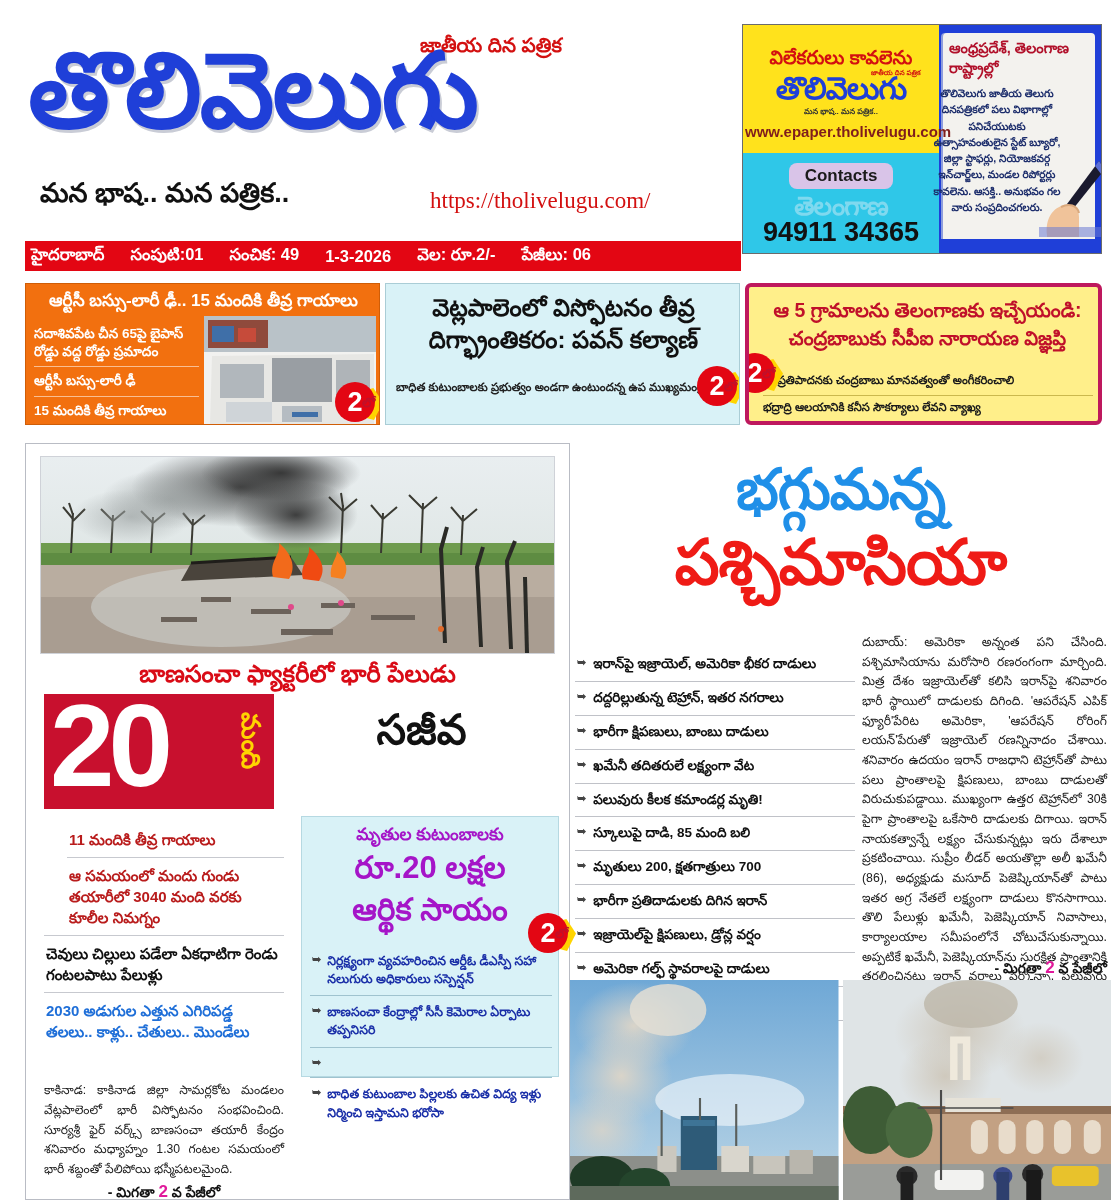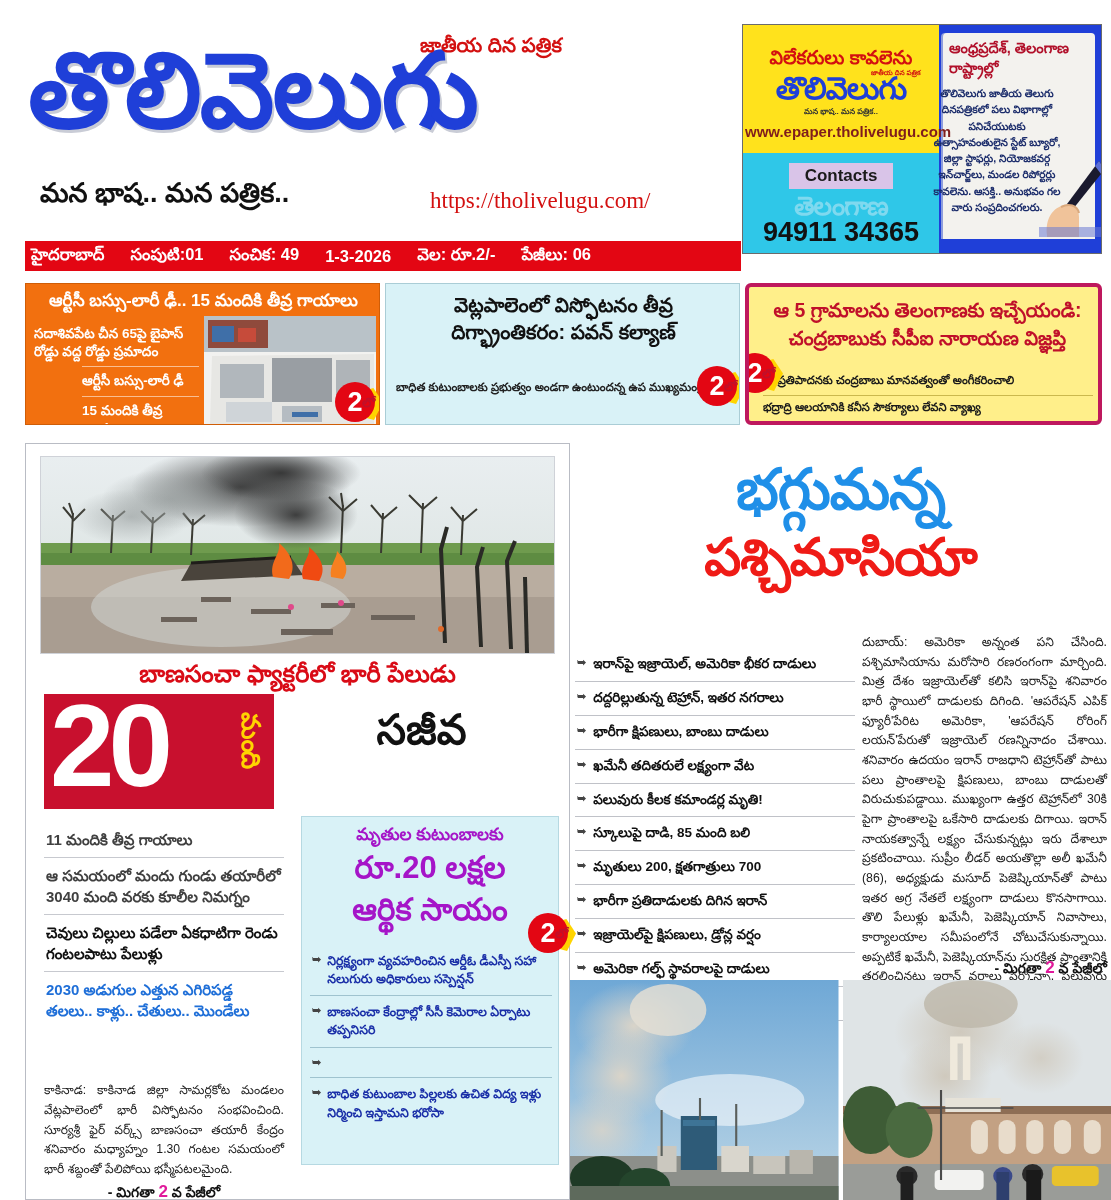--- a/index.html
+++ b/index.html
@@ -64,21 +64,21 @@
   .ad-l2 { position:absolute; left:4px; top:46px; width:188px; text-align:center;
            font-size:31px; font-weight:bold; color:#1f3fd8; letter-spacing:-1px; }
   .ad-l2-sup { position:absolute; left:128px; top:44px; font-size:7px; color:#d31010; font-weight:bold;}
   .ad-l3 { position:absolute; left:6px; top:82px; width:184px; text-align:center;
            font-size:8px; font-weight:bold; color:#333; }
   .ad-l4 { position:absolute; left:2px; top:98px; width:192px; text-align:center;
            font-size:15px; color:#7f1d1d; font-weight:bold; }
   .ad-contacts {
     position:absolute; left:46px; top:138px; width:104px; height:26px;
     background:#d9c4e8; color:#1b1b1b; font-size:17px; font-weight:bold;
-    display:flex; align-items:center; justify-content:center;
+    display:flex; align-items:center; justify-content:center;border-radius:8px;
   }
   .ad-tg { position:absolute; left:6px; top:166px; width:184px; text-align:center;
            font-size:26px; font-weight:bold; color:#7fd9ef; letter-spacing:-1px; }
   .ad-phone { position:absolute; left:2px; top:192px; width:192px; text-align:center;
            font-size:27px; font-weight:bold; color:#111; letter-spacing:0px; }
   .ad-r-head { position:absolute; left:206px; top:14px; width:142px;
            font-size:14.5px; font-weight:bold; color:#b1102a; line-height:1.35; }
   .ad-r-body { position:absolute; left:190px; top:60px; width:128px;
            font-size:10.5px; color:#1b2c6b; line-height:1.55; font-weight:bold;text-align:center; }
   .ad-pen { position:absolute; left:296px; top:132px; width:70px; height:80px; }
@@ -96,25 +96,25 @@
   .teaser-1 { left:25px; width:355px; background:#f2700f; border:1px solid #cf5d07; }
   .teaser-2 { left:385px; width:355px; background:#d9f2f7; border:1px solid #aacdd6; }
   .teaser-3 { left:745px; width:357px; background:#ffef8a; border:4px solid #be185d;
               border-radius:6px; }
 
   .t1-head { position:absolute; left:6px; top:7px; width:343px; text-align:center;
              font-size:17px; font-weight:bold; color:#fff; }
   .t1-lines { position:absolute; left:8px; top:36px; width:165px; color:#fff;
               font-size:13.5px; font-weight:bold; line-height:1.35; }
   .t1-lines div { padding:5px 0; }
-  .t1-lines div + div { border-top:1px solid rgba(255,255,255,.55);margin-left:48px; }
+  .t1-lines div + div { border-top:1px solid rgba(255,255,255,.55); }
   .t1-photo { position:absolute; left:178px; top:32px; width:172px; height:108px; overflow:hidden; }
 
   .t2-head { position:absolute; left:8px; top:8px; width:339px; text-align:center;
-             font-size:20px; font-weight:bold; color:#111; line-height:1.35; }
+             font-size:24px; font-weight:bold; color:#111; line-height:1.35; }
   .t2-lines { position:absolute; left:10px; top:93px; width:336px;
               font-size:11.5px; font-weight:bold; color:#222; }
   .t2-lines div { padding:4px 0; }
   .t2-lines div + div { border-top:1px solid #9db8bf; }
 
   .t3-head { position:absolute; left:8px; top:9px; width:341px; text-align:center;
              font-size:19.5px; font-weight:bold; color:#c0102a; line-height:1.45; }
   .t3-lines { position:absolute; left:14px; top:82px; width:330px;
               font-size:11.5px; font-weight:bold; color:#1b1b1b; }
   .t3-lines div { padding:5px 0; }
@@ -151,47 +151,47 @@
                   color:#fff; line-height:1; letter-spacing:-6px; }
   .num-box .mandi { position:absolute; right:10px; top:18px; font-size:26px; font-weight:bold;
                     color:#ffd400; writing-mode:vertical-rl; line-height:1; letter-spacing:-2px; }
 
   .live-head { position:absolute; left:258px; top:258px; width:275px; text-align:center;
                font-size:42px; font-weight:bold; color:#111; line-height:1.35; }
 
   .lcol { position:absolute; left:18px; top:378px; width:240px; }
   .lcol .ln { padding:7px 2px; font-size:15px; font-weight:bold; line-height:1.4; }
   .lcol .ln + .ln { border-top:1px solid #c7c9cf; }
-  .lcol .red { color:#404040; }
+  .lcol .red { color:#b91c1c;margin-left:23px; }
   .lcol .black { color:#111; }
   .lcol .blue { color:#1f6fd8; }
   .lbody { position:absolute; left:18px; top:637px; width:240px;
            font-size:12.2px; color:#1a1a1a; line-height:1.62; text-align:justify; }
   .lcont { position:absolute; left:18px; top:738px; width:240px; text-align:center;
            font-size:14px; font-weight:bold; color:#111; }
   .lcont b { color:#e0199b; font-size:17px; }
 
-  .mcol { position:absolute; left:275px; top:372px; width:258px; height:349px;
+  .mcol { position:absolute; left:275px; top:372px; width:258px; height:261px;
           background:#d9f2f7; border:1px solid #b6d9e2; }
   .m-head { position:absolute; left:6px; top:8px; width:244px; text-align:center;
             font-size:17px; font-weight:bold; color:#a515c8; }
   .m-big { position:absolute; left:4px; top:30px; width:248px; text-align:center;
            font-size:31px; font-weight:bold; color:#a515c8; line-height:1.35; }
   .m-list { position:absolute; left:8px; top:128px; width:242px; }
   .m-list .li { display:flex; gap:6px; padding:7px 2px; font-size:12.5px; font-weight:bold;
                 color:#1a2fa8; line-height:1.45; }
   .m-list .li + .li { border-top:1px solid #9fc3cf; }
   .m-list .mk { color:#444; font-size:11px; flex:0 0 auto; }
 
   
   .main-right { position:absolute; left:570px; top:443px; width:541px; height:757px; }
   .r-head-1 { position:absolute; left:0; top:18px; width:541px; text-align:center;
               font-size:57px; font-weight:bold; color:#1f8fe8; line-height:1; letter-spacing:-1px; }
   .r-head-2 { position:absolute; left:0; top:88px; width:541px; text-align:center;
-              font-size:52px; font-weight:bold; color:#ef1b16; line-height:1; letter-spacing:-1px; }
+              font-size:63px; font-weight:bold; color:#ef1b16; line-height:1; letter-spacing:-1px; }
 
   .r-list { position:absolute; left:5px; top:205px; width:280px; }
   .r-list .li { display:flex; gap:7px; padding:7px 2px; font-size:13.5px; font-weight:bold;
                 color:#111; line-height:1.4; }
   .r-list .li + .li { border-top:1px solid #c0c2c8; }
   .r-list .mk { color:#444; font-size:11px; flex:0 0 auto; }
 
   .r-body { position:absolute; left:292px; top:190px; width:245px;
             font-size:12.3px; color:#1a1a1a; line-height:1.6; text-align:justify; }
   .r-cont { position:absolute; left:292px; top:515px; width:245px; text-align:right;

